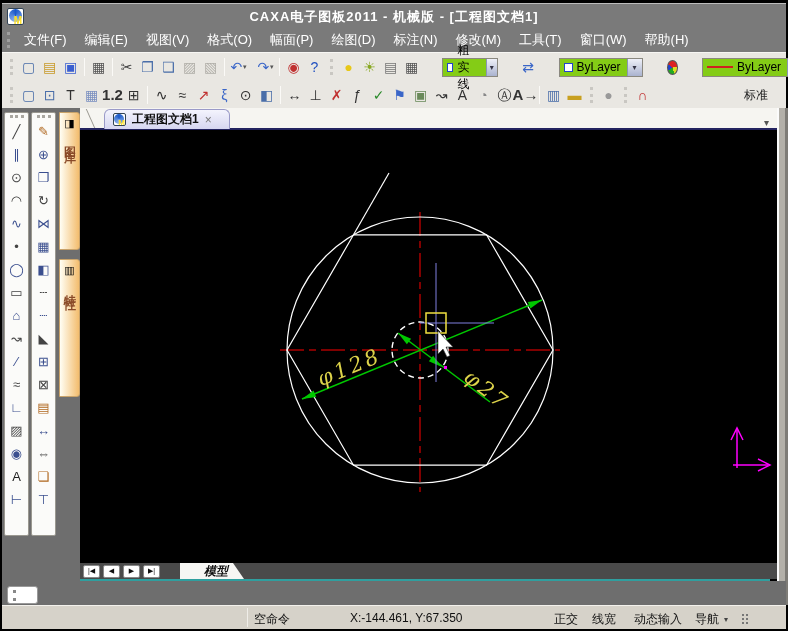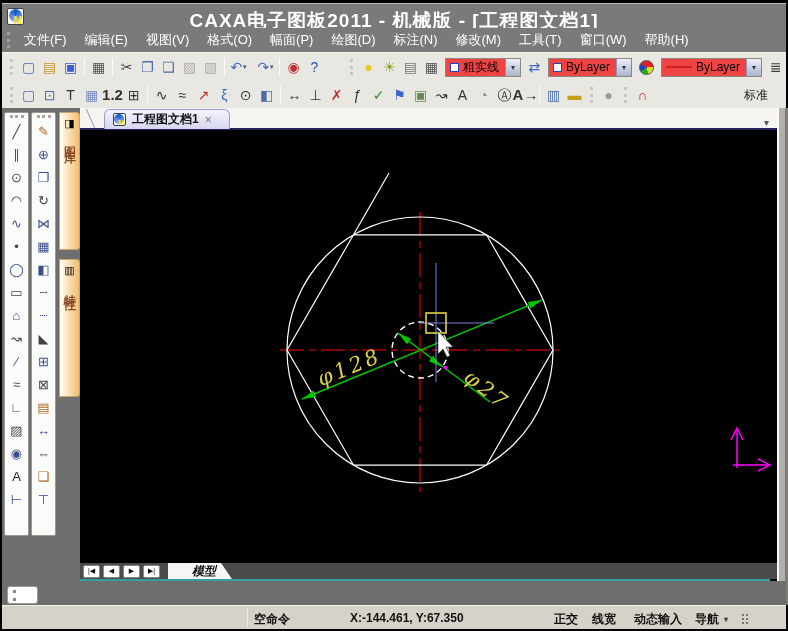--- a/index.html
+++ b/index.html
@@ -10,42 +10,42 @@
   
   .titlebar { position:absolute; top:3px; left:2px; right:2px; height:25px;
               background:#7a7a7a; border-top:1px solid #bdbdbd; }
   .app-logo { position:absolute; left:5px; top:4px; width:17px; height:17px;
               background:#fff; border:1px solid #345; border-radius:2px; overflow:hidden; }
   .app-logo .swirl { position:absolute; left:1px; top:0px; width:13px; height:13px;
               border-radius:50%; background:conic-gradient(#1a58c8,#8fb4ee,#1a58c8); }
   .app-logo .mletter { position:absolute; right:1px; bottom:-2px; color:#ffe020;
               font-size:10px; font-weight:bold; }
   .title-text { position:absolute; left:0; right:0; top:4px; text-align:center;
-              color:#fff; font-size:19px; font-weight:bold; letter-spacing:1px; }
+              color:#fff; font-size:13px; font-weight:bold; letter-spacing:1px; }
 
   
   .menubar { position:absolute; top:28px; left:2px; right:2px; height:24px;
              background:#7a7a7a; display:flex; align-items:center; }
   .menu-item { color:#fff; font-size:13px; padding:3px 9px; cursor:default; }
   .grip-v { width:3px; height:16px; border-left:3px dotted #9e9e9e; margin:0 5px; }
   .grip-v.light { border-left-color:#c9c7c2; }
 
   
   .toolzone { position:absolute; top:52px; left:2px; right:2px; height:56px;
               background:#e9e7e2; border-top:1px solid #f7f6f3; }
   .trow { display:flex; align-items:center; height:28px; padding-left:3px; }
   .icon { width:21px; height:20px; display:flex; align-items:center; justify-content:center;
           font-size:14px; line-height:20px; border:1px solid transparent; cursor:default; }
   .icon.dis { color:#b0aea8 !important; }
   .icon.caret::after { content:"▾"; font-size:7px; color:#555; margin-left:1px; }
   .icon.small-txt { font-size:15px; font-weight:bold; }
   .sep { width:1px; height:18px; background:#b3b1ab; border-right:1px solid #fbfaf7; margin:0 3px; }
   .rgroup { margin-left:auto; display:flex; align-items:center; }
-  .combo { display:flex; align-items:center; height:19px; background:#ef4444;
-           border:1px solid #8a887f; font-size:12px; margin:0 3px; }
+  .combo { display:flex; align-items:center; height:19px; background:#84cc16;
+           border:1px solid #8a887f; font-size:12px; margin:0 20px; }
   .combo .cbody { display:flex; align-items:center; padding:0 4px; gap:4px; }
   .swatch-sq { width:9px; height:9px; border:1px solid #2244cc; background:#fff; }
   .swatch-line { width:26px; height:2px; background:#d02020; }
   .combo .drop { width:15px; height:17px; margin-left:2px;
                  background:linear-gradient(#eef0f8,#aab3cf); border-left:1px solid #8a95b5;
                  display:flex; align-items:center; justify-content:center; }
   .combo .drop::after { content:"▾"; font-size:8px; color:#334; }
   .wheel { width:15px; height:15px; border-radius:50%; border:1px solid #555; margin:0 4px;
            background:conic-gradient(#d22 0 25%, #dd2 25% 45%, #2a2 45% 65%, #24c 65% 85%, #d22 85%); }
   .tb-label { font-size:12px; color:#222; padding:0 6px; }
@@ -110,21 +110,21 @@
   .graybottom { position:absolute; left:2px; top:581px; width:784px; height:24px; background:#6e6e6e; }
   .mini-cmd { position:absolute; left:5px; top:5px; width:31px; height:18px; background:#fff;
               border:1px solid #999; border-radius:3px; }
   .mini-cmd::before { content:""; position:absolute; left:5px; top:3px; width:0; height:11px;
               border-left:3px dotted #888; }
   .statusbar { position:absolute; left:2px; top:605px; width:784px; height:24px;
                background:#d6d2c9; border-top:1px solid #f3f1ec; font-size:12px; color:#111; }
   .cmd-field { position:absolute; left:2px; top:2px; width:240px; height:19px;
                border:1px solid; border-color:#8a887f #ffffff #ffffff #8a887f;
                padding-left:8px; line-height:17px; background:#d6d2c9; }
-  .sb-item { position:absolute; top:5px; white-space:nowrap; cursor:default;font-weight:bold; }
+  .sb-item { position:absolute; top:5px; white-space:nowrap; cursor:default; }
   .sb-sep { position:absolute; left:245px; top:2px; width:1px; height:19px; background:#a8a59d;
             border-right:1px solid #efede8; }
   .sb-caret::after { content:"▾"; font-size:8px; color:#444; }
   .sb-grip { position:absolute; left:739px; top:7px; width:9px; height:11px;
              background:radial-gradient(circle at 2px 2px,#777 1px,transparent 1.3px) 0 0/4px 4px; }
 </style>
 </head>
 <body>
 
 <div id="win">
@@ -389,21 +389,21 @@
   </div>
 
   <div class="rborder"></div>
 
   <div class="sheetbar">
     <span class="vcr">|◀</span>
       <span class="vcr">◀</span>
       <span class="vcr">▶</span>
       <span class="vcr">▶|</span>
   </div>
-  <div class="model-tab" style="position:absolute; left:162px; top:563px;padding-left:24px;">
+  <div class="model-tab" style="position:absolute; left:174px; top:563px;padding-left:24px;">
     <span>模型</span>
   </div>
   <div class="tealline"></div>
 
   <div class="graybottom">
     <div class="mini-cmd"></div>
   </div>
 
   <div class="statusbar">
     <div class="sb-sep"></div>

